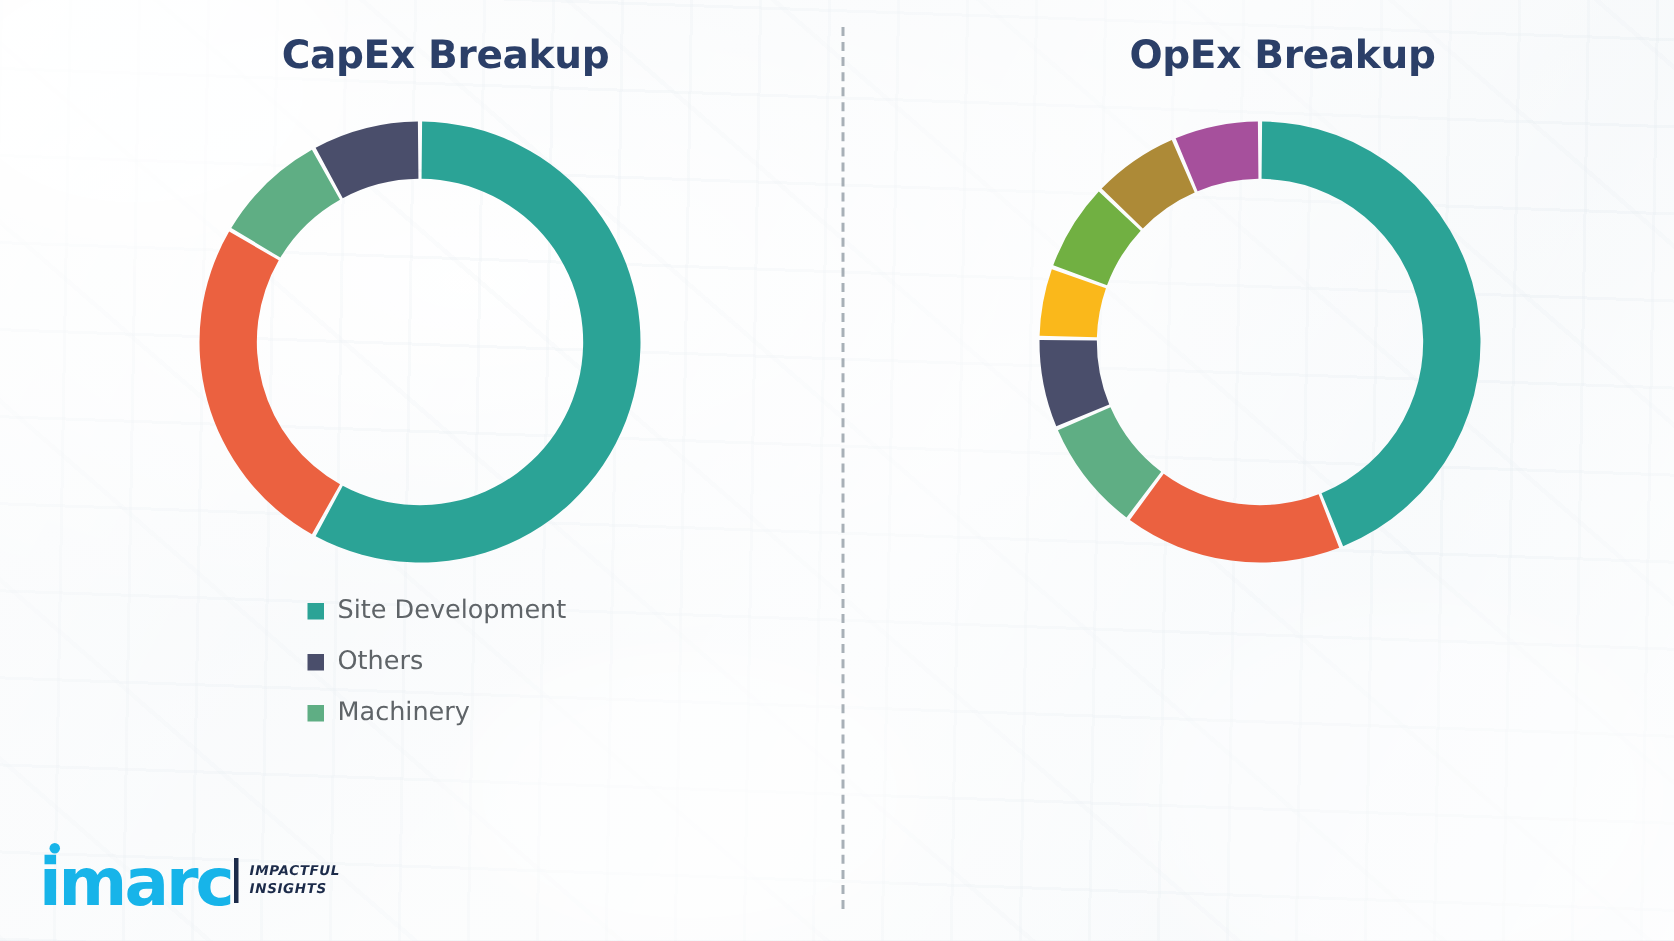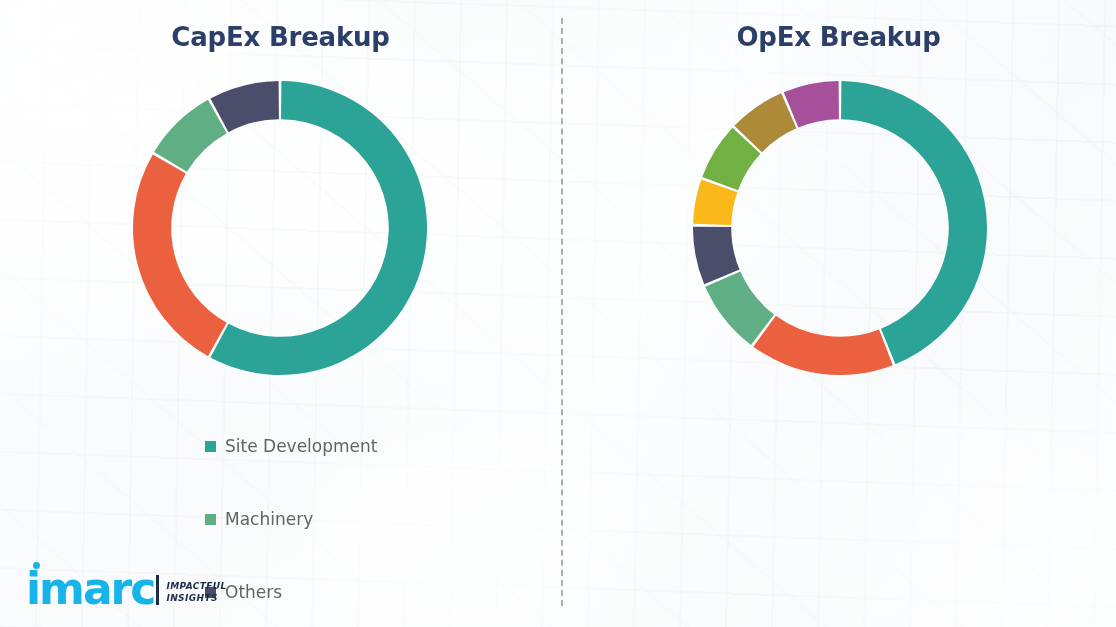--- a/index.html
+++ b/index.html
@@ -43,20 +43,21 @@
     width: 0;
     height: 588px;
     border-left: 2px dashed #9aa3ab;
     opacity: 0.85;
   }
 
   .panel {
     position: absolute;
     top: 0;
     height: 627px;
+    padding-left: 11px;
   }
   .panel.left  { left: 0px;   width: 561px; }
   .panel.right { left: 561px; width: 555px; }
 
   .chart-title {
     position: absolute;
     top: 22px;
     width: 100%;
     text-align: center;
     font-family: "DejaVu Sans", sans-serif;
@@ -74,21 +75,20 @@
   .legend {
     position: absolute;
     font-family: "DejaVu Sans", sans-serif;
   }
   .legend.left  { left: 205px; top: 390px; }
 
   .legend-item {
     display: flex;
     align-items: center;
     white-space: nowrap;
-    margin-top: 39px;
   }
   .legend.left .legend-item { height: 34px; }
 
   .legend-swatch {
     width: 11px;
     height: 11px;
     flex: 0 0 11px;
     margin-right: 9px;
   }
 
@@ -96,21 +96,21 @@
     font-size: 17px;
     color: #5f6468;
   }
 
   
   .logo {
     position: absolute;
     left: 26px;
     bottom: 18px;
     display: flex;
-    align-items: flex-end;
+    align-items: center;
   }
   .logo-mark {
     position: relative;
     font-family: "DejaVu Sans", sans-serif;
     font-size: 44px;
     font-weight: bold;
     line-height: 0.9;
     color: #17b4e9;
     letter-spacing: -2px;
   }
@@ -164,26 +164,26 @@
           </g>
       </svg>
     </div>
 
     <div class="legend left">
       <div class="legend-item">
         <span class="legend-swatch" style="background:#2BA396"></span>
         <span class="legend-label">Site Development</span>
       </div>
       <div class="legend-item">
+        <span class="legend-swatch" style="background:#4A4E6B"></span>
+        <span class="legend-label">Others</span>
+      </div>
+      <div class="legend-item">
         <span class="legend-swatch" style="background:#5FAE84"></span>
         <span class="legend-label">Machinery</span>
-      </div>
-      <div class="legend-item">
-        <span class="legend-swatch" style="background:#4A4E6B"></span>
-        <span class="legend-label">Others</span>
       </div>
     </div>
   </div>
 
   <div class="panel right">
     <div class="chart-title">OpEx Breakup</div>
 
     <div class="donut-wrap right">
       <svg viewBox="0 0 300 300">
         <g id="opex-slices">

